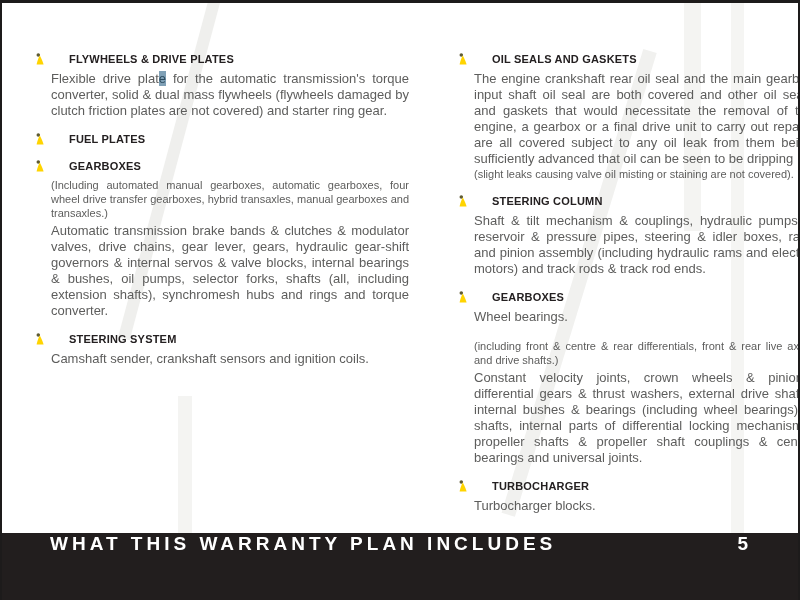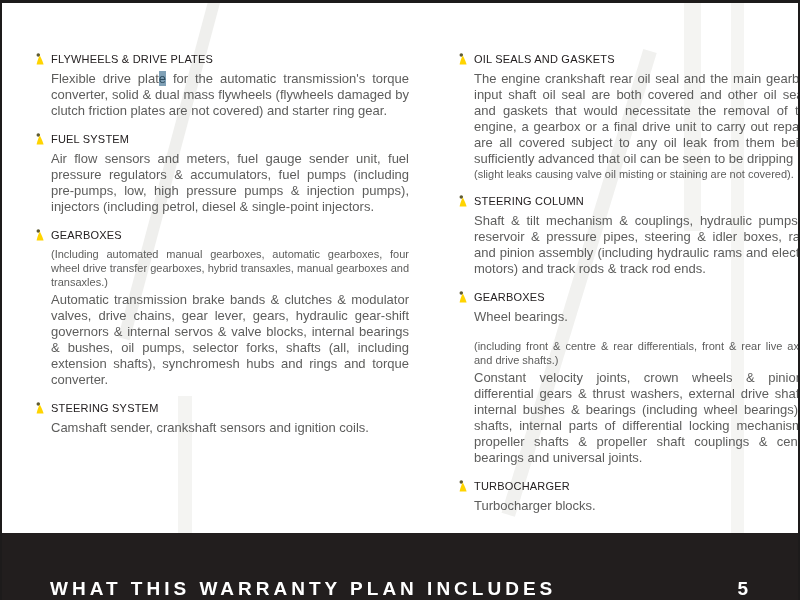--- a/index.html
+++ b/index.html
@@ -18,28 +18,28 @@
   .d5{left:176px;top:393px;width:14px;height:140px;background:#f4f4f2;}
 
   .col{position:absolute;top:50px;}
   .col-left{left:33px;width:374px;}
   .col-right{left:456px;width:355px;}
 
   .sec{margin-bottom:14px;}
   .sec-head{display:flex;align-items:flex-start;margin-bottom:5px;}
   .bullet{flex:0 0 10px;}
   .bullet svg{display:block;width:10px;height:13px;}
-  .sec h3{margin:0 0 0 6px;font-size:11px;line-height:13px;font-weight:400;color:#242021;letter-spacing:.2px;}
+  .sec h3{margin:0 0 0 24px;font-size:11px;line-height:13px;font-weight:700;color:#242021;letter-spacing:.2px;}
   .body{margin:0 0 0 16px;font-size:13px;line-height:16px;color:#5d5d5c;text-align:justify;}
   .smalltext{margin:0 0 3px 16px;font-size:11px;line-height:14px;color:#5d5d5c;text-align:justify;}
   .hl{background:#7fa0b6;color:#2c4a5e;}
 
   .footer{
     position:absolute;left:0;right:0;bottom:0;height:67px;background:#221e1e;
-    display:flex;align-items:flex-end;justify-content:space-between;
+    display:flex;align-items:flex-start;justify-content:space-between;
     padding:0 50px 0 48px;box-sizing:border-box;
   }
   .footer .title{color:#ffffff;font-size:19px;font-weight:600;letter-spacing:4px;}
   .footer .num{color:#ffffff;font-size:19px;font-weight:600;}
 </style>
 </head>
 <body>
 
 <div class="page">
 
@@ -65,23 +65,22 @@
     </section>
 
     <section class="sec">
       <div class="sec-head">
         <span class="bullet">
           <svg viewBox="0 0 10 13">
               <circle cx="3.3" cy="2" r="1.8" fill="#5f5b33"></circle>
               <path d="M4.8 2.6 C6.2 5.2 7.6 8 8.6 11.6 L1.6 11.6 C2.4 7.8 3.5 4.8 4.8 2.6 Z" fill="#ffd400"></path>
             </svg>
         </span>
-        <h3>FUEL SYSTEM</h3>
+        <h3>FUEL PLATES</h3>
       </div>
-      <p class="body">Air flow sensors and meters, fuel gauge sender unit, fuel pressure regulators &amp; accumulators, fuel pumps (including pre-pumps, low, high pressure pumps &amp; injection pumps), injectors (including petrol, diesel &amp; single-point injectors.</p>
     </section>
 
     <section class="sec">
       <div class="sec-head">
         <span class="bullet">
           <svg viewBox="0 0 10 13">
               <circle cx="3.3" cy="2" r="1.8" fill="#5f5b33"></circle>
               <path d="M4.8 2.6 C6.2 5.2 7.6 8 8.6 11.6 L1.6 11.6 C2.4 7.8 3.5 4.8 4.8 2.6 Z" fill="#ffd400"></path>
             </svg>
         </span>

